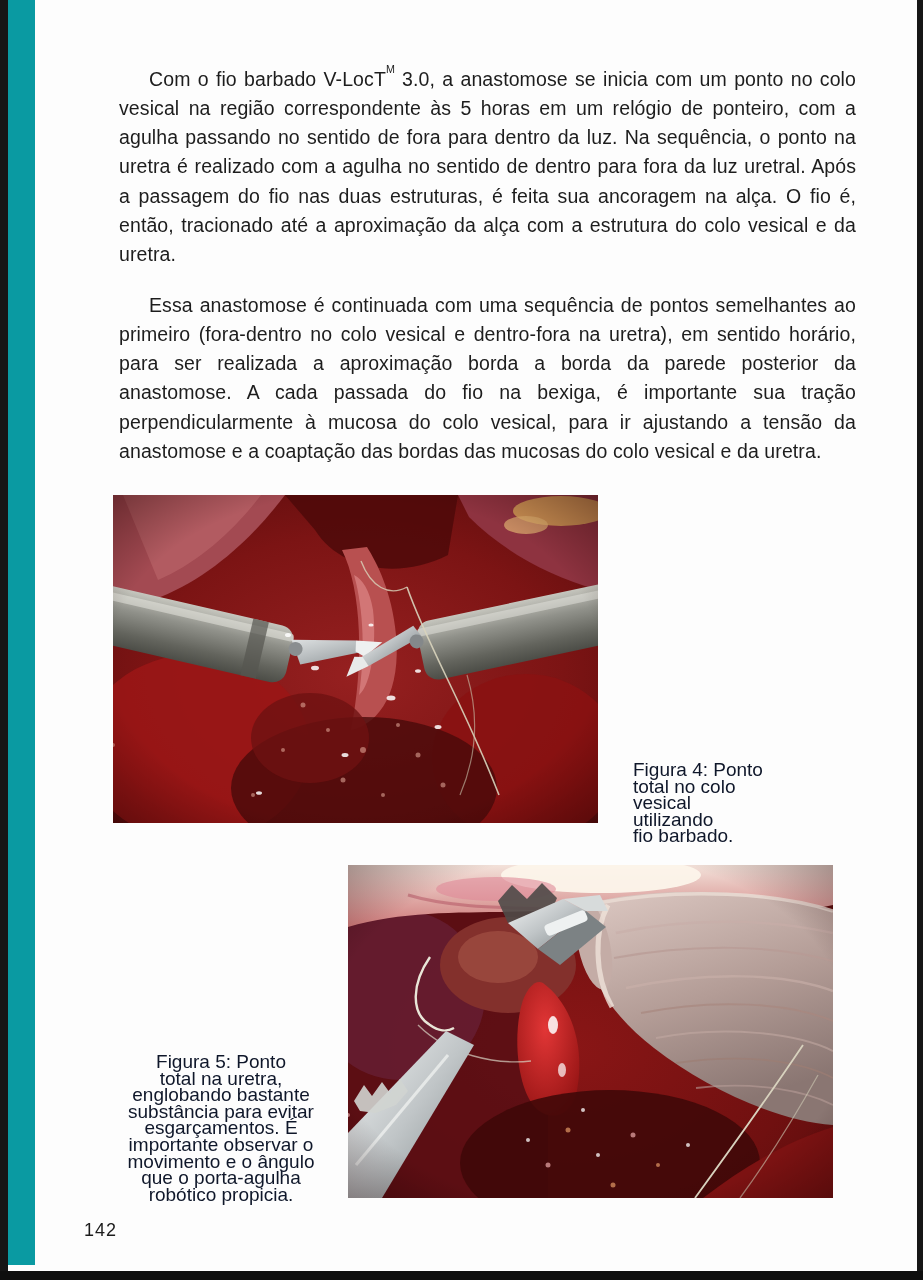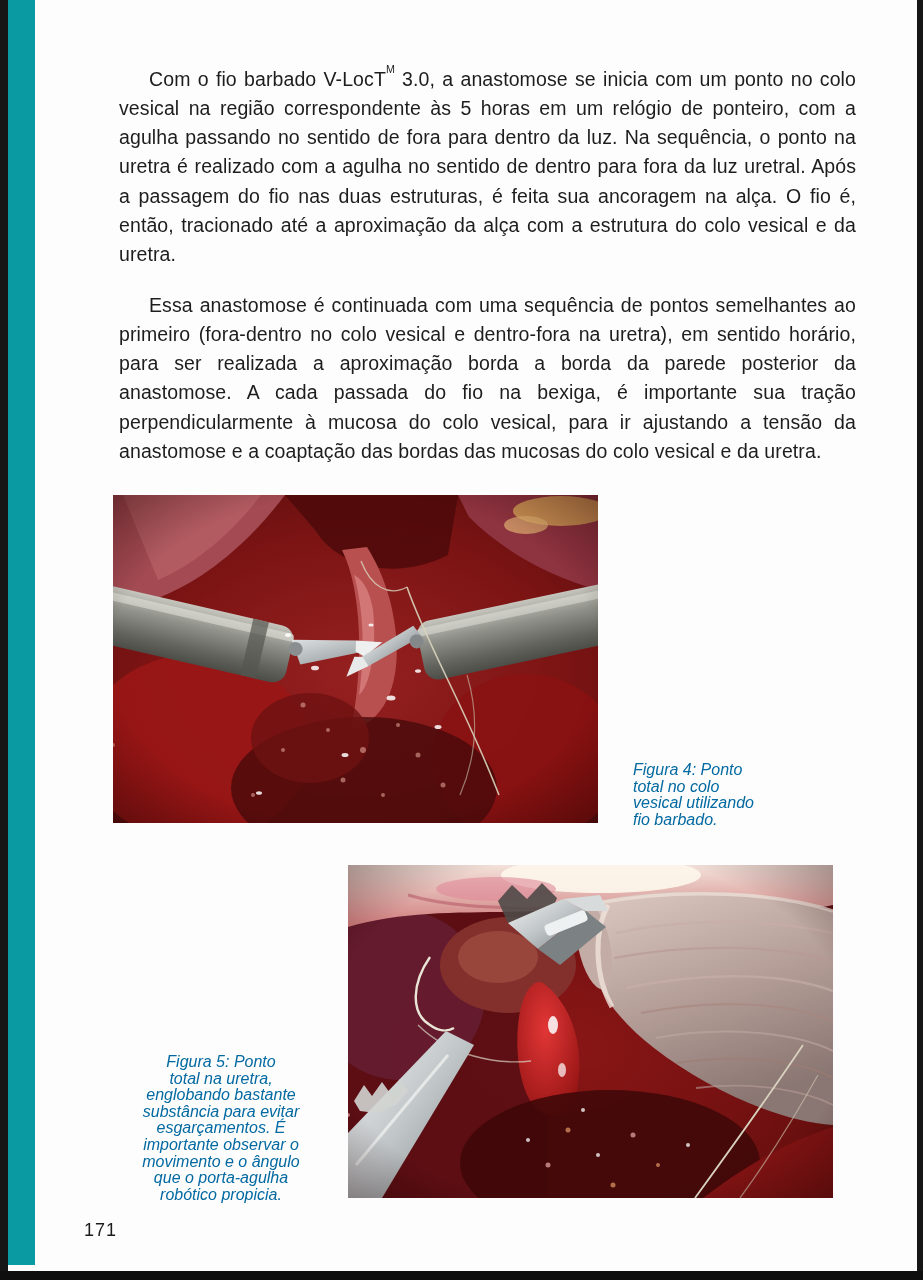--- a/index.html
+++ b/index.html
@@ -8,22 +8,22 @@
   .page{position:absolute;left:8px;top:0;width:909px;height:1271px;background:#fdfdfd;}
   .accent-bar{position:absolute;left:0;top:0;width:27px;height:1265px;background:#0a9aa2;}
   .textcol{position:absolute;left:87px;top:60px;width:737px;margin-left:24px;}
   .body-par{margin:0 0 21px 0;font-size:19.5px;line-height:29.3px;text-align:justify;
             color:#1d1d1d;text-indent:30px;letter-spacing:0.1px;}
   .body-par sup{font-size:0.55em;position:relative;top:-0.5em;letter-spacing:0;}
   .photo{position:absolute;overflow:hidden;background:#6a0f0f;}
   .photo svg{display:block;width:100%;height:100%;}
   .photo-fig4{left:105px;top:495px;width:485px;height:328px;}
   .photo-fig5{left:340px;top:865px;width:485px;height:333px;}
-  .caption{position:absolute;font-style:italic;font-size:16px;line-height:16.6px;
-           color:#0369a1;white-space:pre-line;}
+  .caption{position:absolute;font-size:19px;line-height:16.6px;
+           color:#0f172a;white-space:pre-line;}
   .caption-fig4{left:625px;top:762px;width:140px;text-align:left;}
   .caption-fig5{left:108px;top:1054px;width:210px;text-align:center;}
   .page-number{position:absolute;left:76px;top:1220px;font-size:18px;font-weight:500;
                color:#1c1c1c;letter-spacing:1px;}
   .edge-right{position:absolute;right:0;top:0;width:6px;height:1280px;background:#161616;}
   .edge-bottom{position:absolute;left:0;bottom:0;width:923px;height:9px;background:#0e0e0e;}
 </style>
 </head>
 <body>
 
@@ -214,18 +214,18 @@
     <figcaption class="caption caption-fig5">Figura 5: Ponto
 total na uretra,
 englobando bastante
 substância para evitar
 esgarçamentos. É
 importante observar o
 movimento e o ângulo
 que o porta-agulha
 robótico propicia.</figcaption>
 
-    <div class="page-number">171</div>
+    <div class="page-number">142</div>
   </div>
 
   <div class="edge-right"></div>
   <div class="edge-bottom"></div>
 </div>
 
 </body></html>

